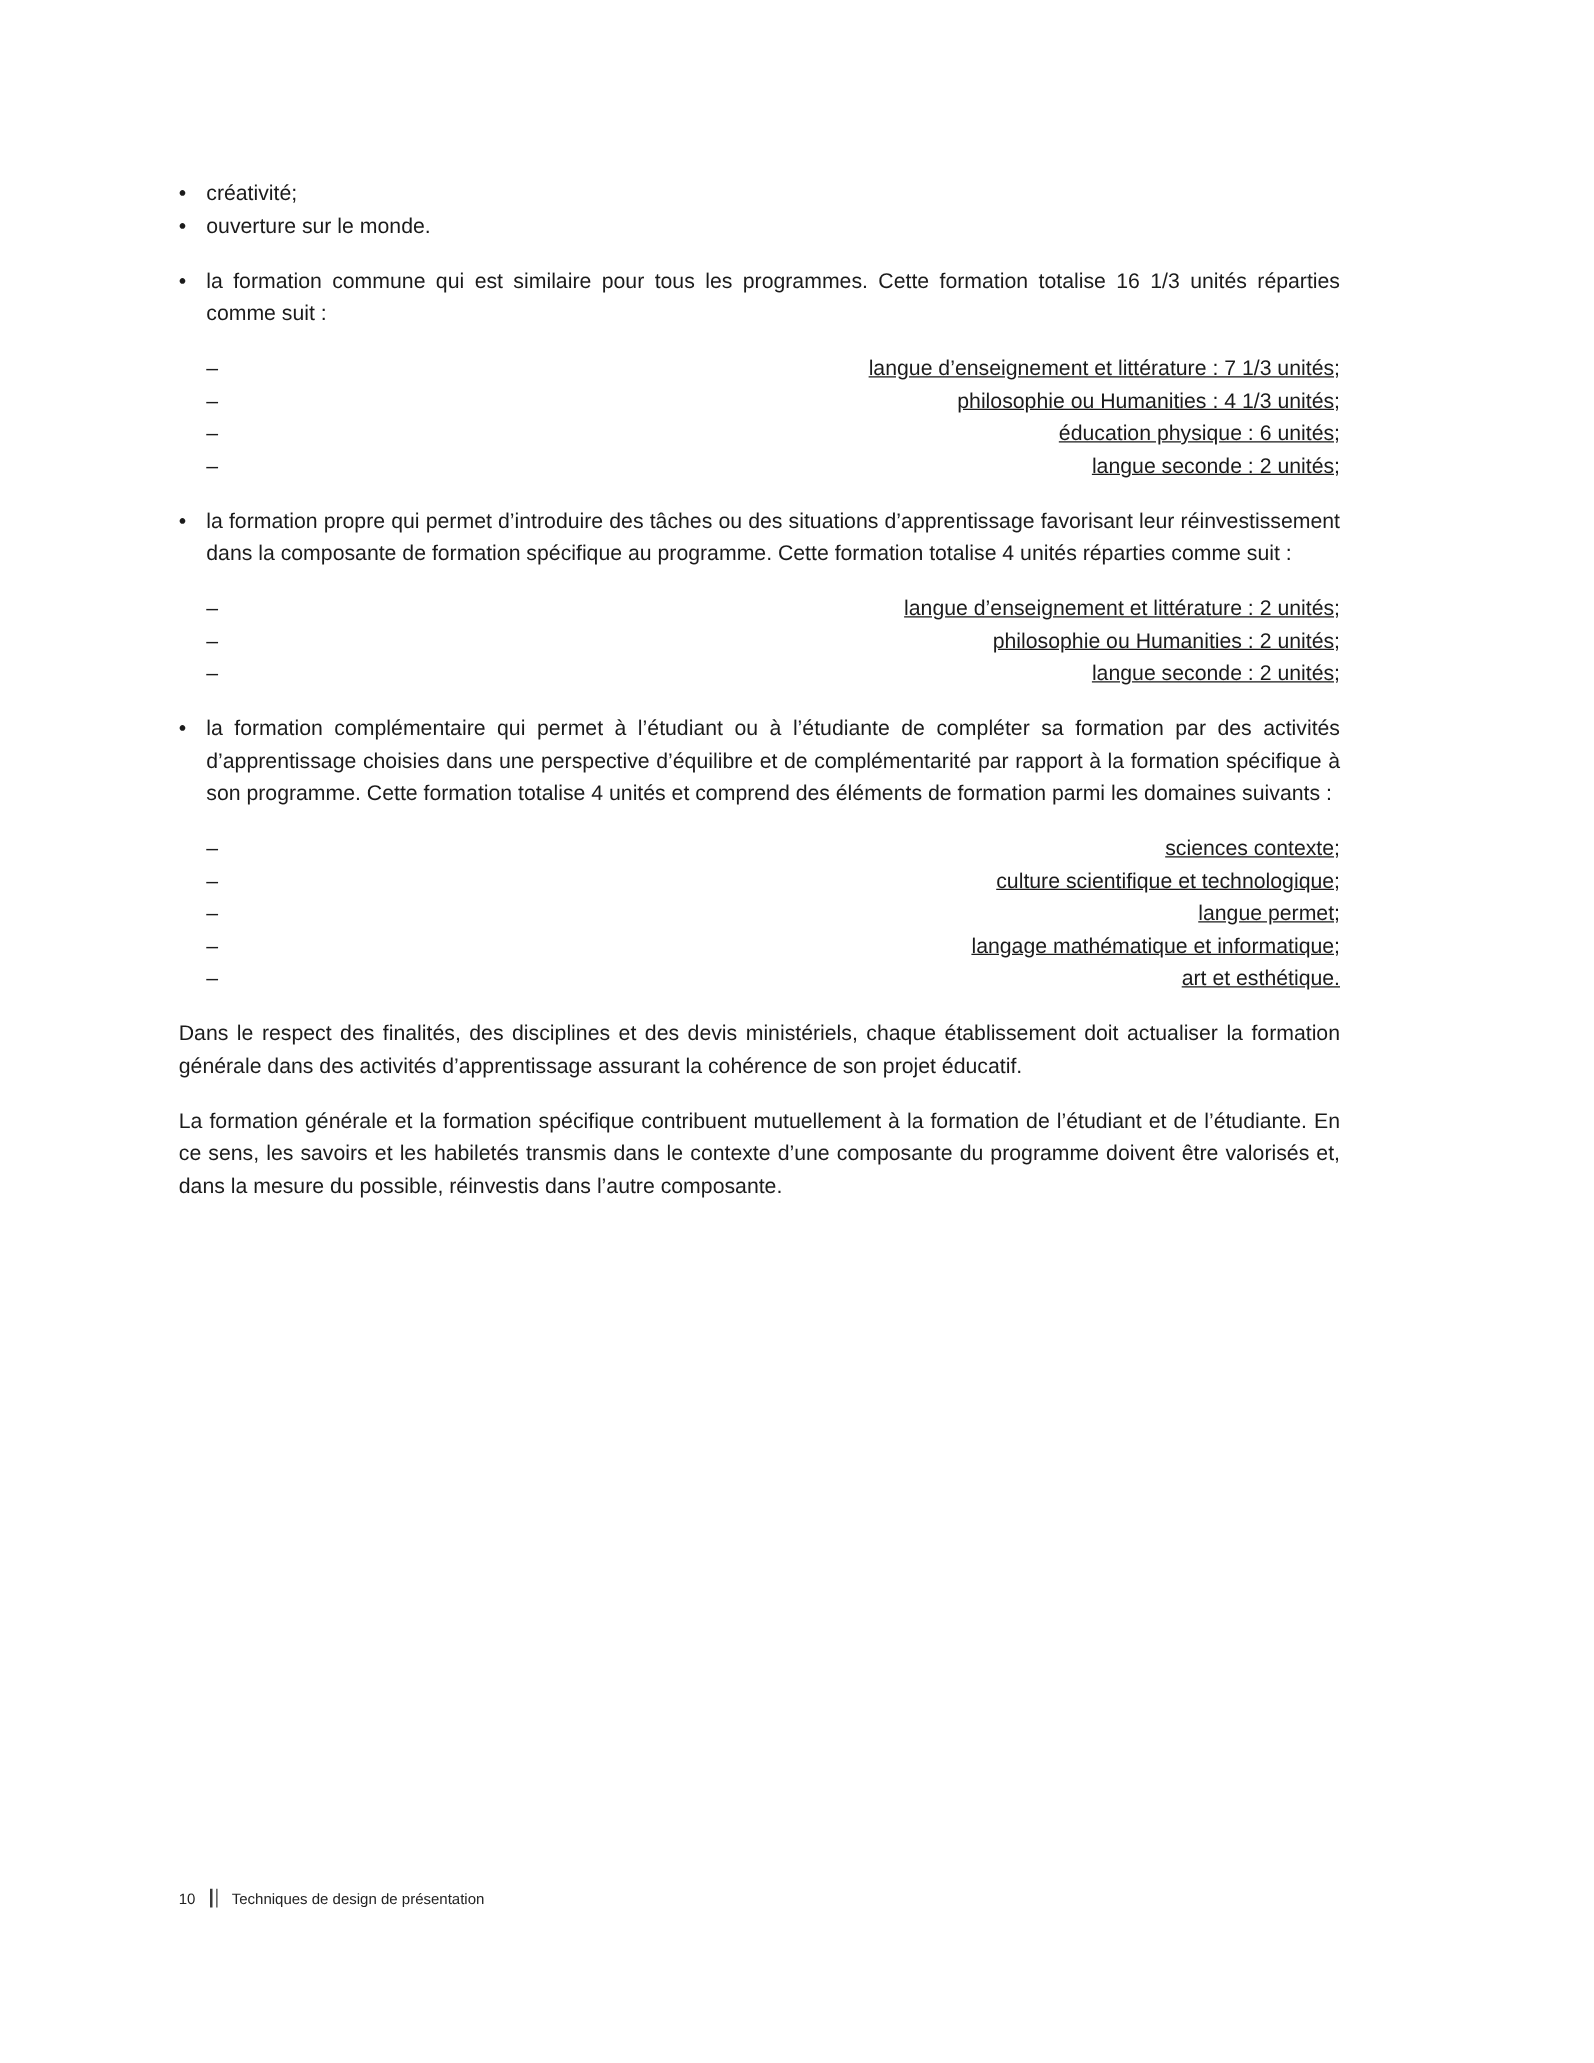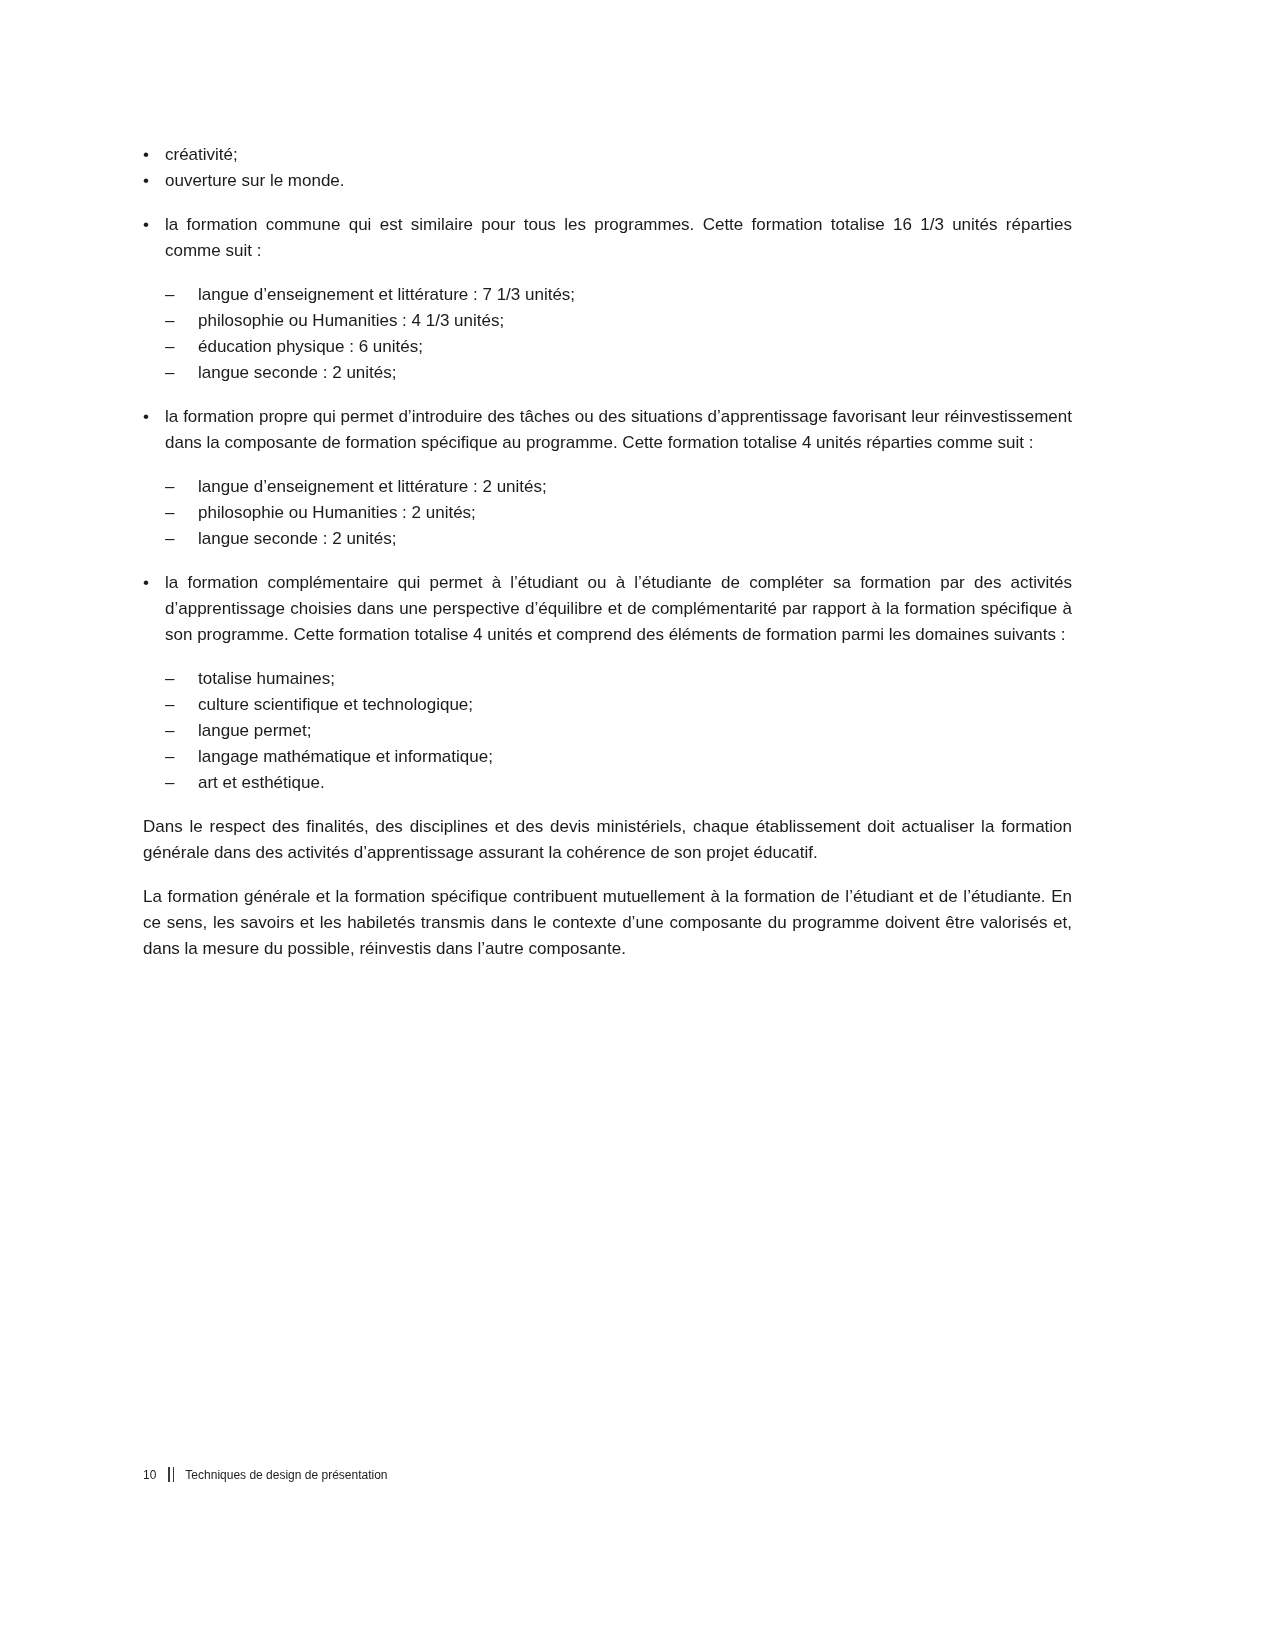--- a/index.html
+++ b/index.html
@@ -28,26 +28,26 @@
   .li { display:flex; }
   .li .marker {
     flex:0 0 22px;
     text-align:left;
   }
   .li .txt { flex:1; text-align:justify; }
 
   .sublist { margin-top:18px; padding-left:22px; }
   .sub { display:flex; }
   .sub .dash { flex:0 0 33px; }
-  .sub .txt { flex:1; text-align:left; }
+  .sub .txt { flex:1; text-align:right;text-decoration:underline; }
 
   .footer {
     position:absolute;
     left:143px;
-    top:1467px;
+    top:1511px;
     display:flex;
     align-items:center;
     font-size:12px;
     color:#222222;
   }
   .footer .pagenum { margin-right:12px; }
   .footer .divider {
     width:3px;
     height:15px;
     border-left:2px solid #3a3a3a;
@@ -115,21 +115,21 @@
       </div>
     </div>
 
     <div class="li block-gap">
       <span class="marker">•</span>
       <span class="txt">la formation complémentaire qui permet à l’étudiant ou à l’étudiante de compléter sa formation par des activités d’apprentissage choisies dans une perspective d’équilibre et de complémentarité par rapport à la formation spécifique à son programme. Cette formation totalise 4 unités et comprend des éléments de formation parmi les domaines suivants :</span>
     </div>
     <div class="sublist">
       <div class="sub">
         <span class="dash">–</span>
-        <span class="txt">totalise humaines;</span>
+        <span class="txt">sciences contexte;</span>
       </div>
       <div class="sub">
         <span class="dash">–</span>
         <span class="txt">culture scientifique et technologique;</span>
       </div>
       <div class="sub">
         <span class="dash">–</span>
         <span class="txt">langue permet;</span>
       </div>
       <div class="sub">

